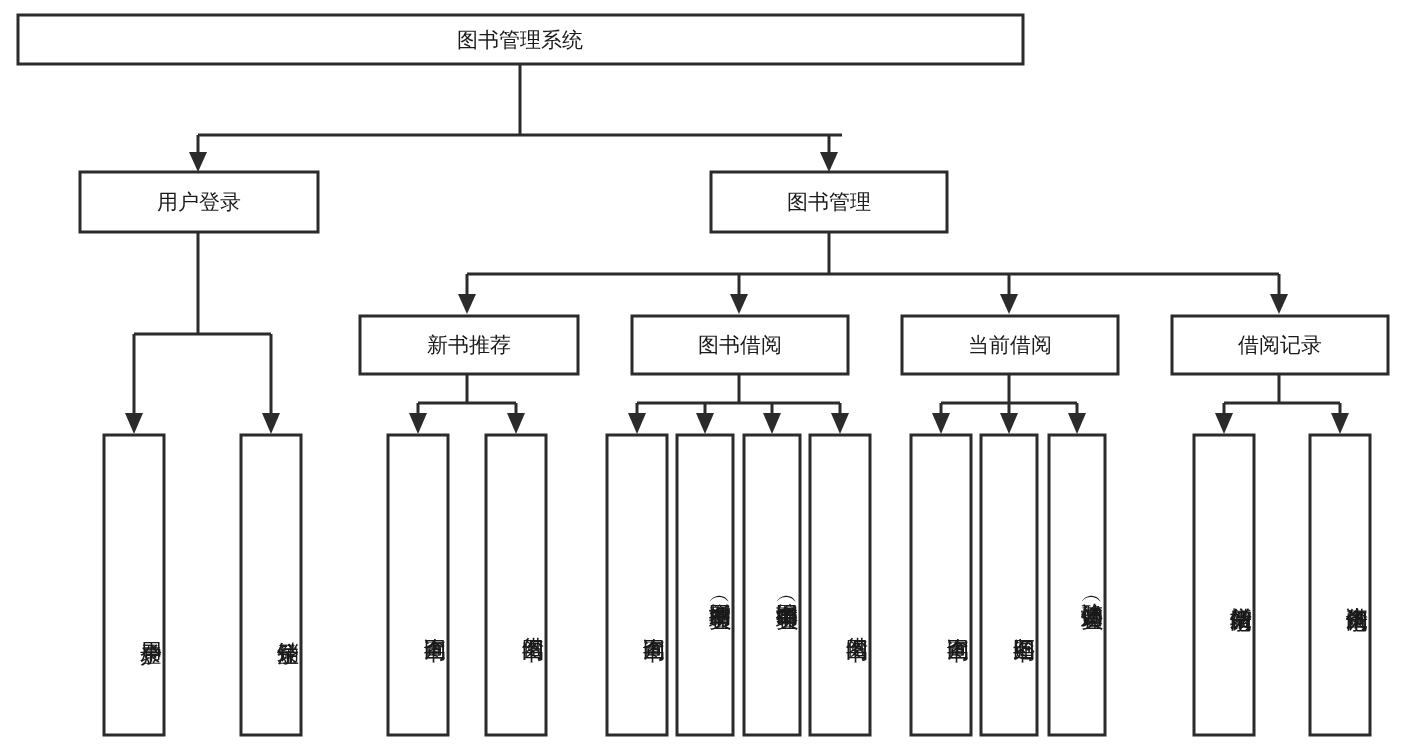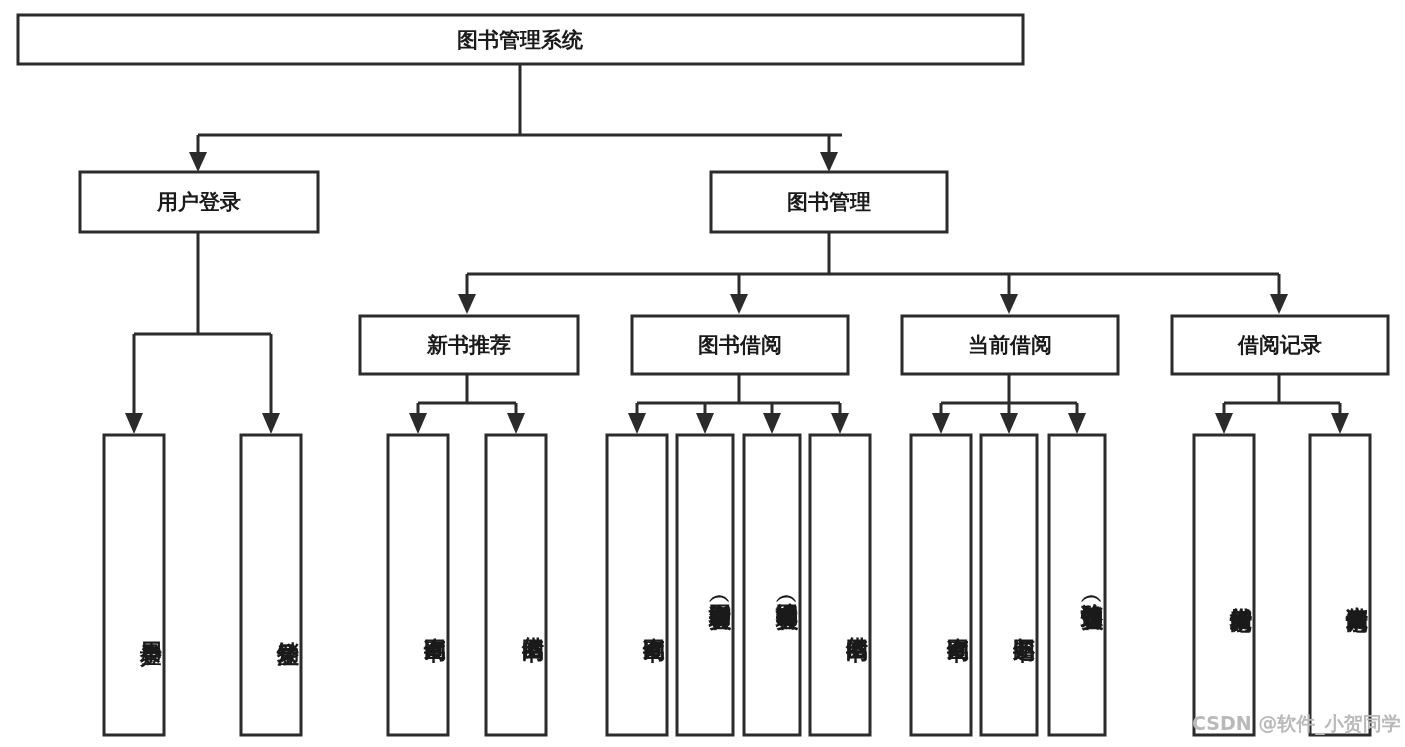--- a/index.html
+++ b/index.html
@@ -11,21 +11,20 @@
     width: 1405px;
     height: 747px;
     font-family: "DejaVu Sans", "Liberation Sans", sans-serif;
     overflow: hidden;
   }
   #diagram-root {
     position: relative;
     width: 1405px;
     height: 533px;
     background: #ffffff;
-    font-weight: bold;
   }
   svg.diagram-canvas {
     position: absolute;
     left: 0;
     top: 0;
     width: 1405px;
     height: 747px;
   }
   .node-box {
     fill: #ffffff;
@@ -204,15 +203,14 @@
   <div class="node-label-v" style="left:744px; top:443px; width:56px; height:292px;">编辑图书（管理员）</div>
   <div class="node-label-v" style="left:810px; top:508px; width:60px; height:227px;">借阅图书</div>
 
   <div class="node-label-v" style="left:911px; top:508px; width:60px; height:227px;">查询图书</div>
   <div class="node-label-v" style="left:981px; top:508px; width:56px; height:227px;">归还图书</div>
   <div class="node-label-v" style="left:1049px; top:443px; width:56px; height:292px;">确认归还（管理员）</div>
 
   <div class="node-label-v" style="left:1194px; top:448px; width:60px; height:287px;">新增借阅记录</div>
   <div class="node-label-v" style="left:1310px; top:448px; width:60px; height:287px;">查询借阅记录</div>
 
-  <div class="watermark" style="left:1192px; top:711px;">CSDN @软件_小贺同学</div>
 
 </div>
 
 </body></html>

